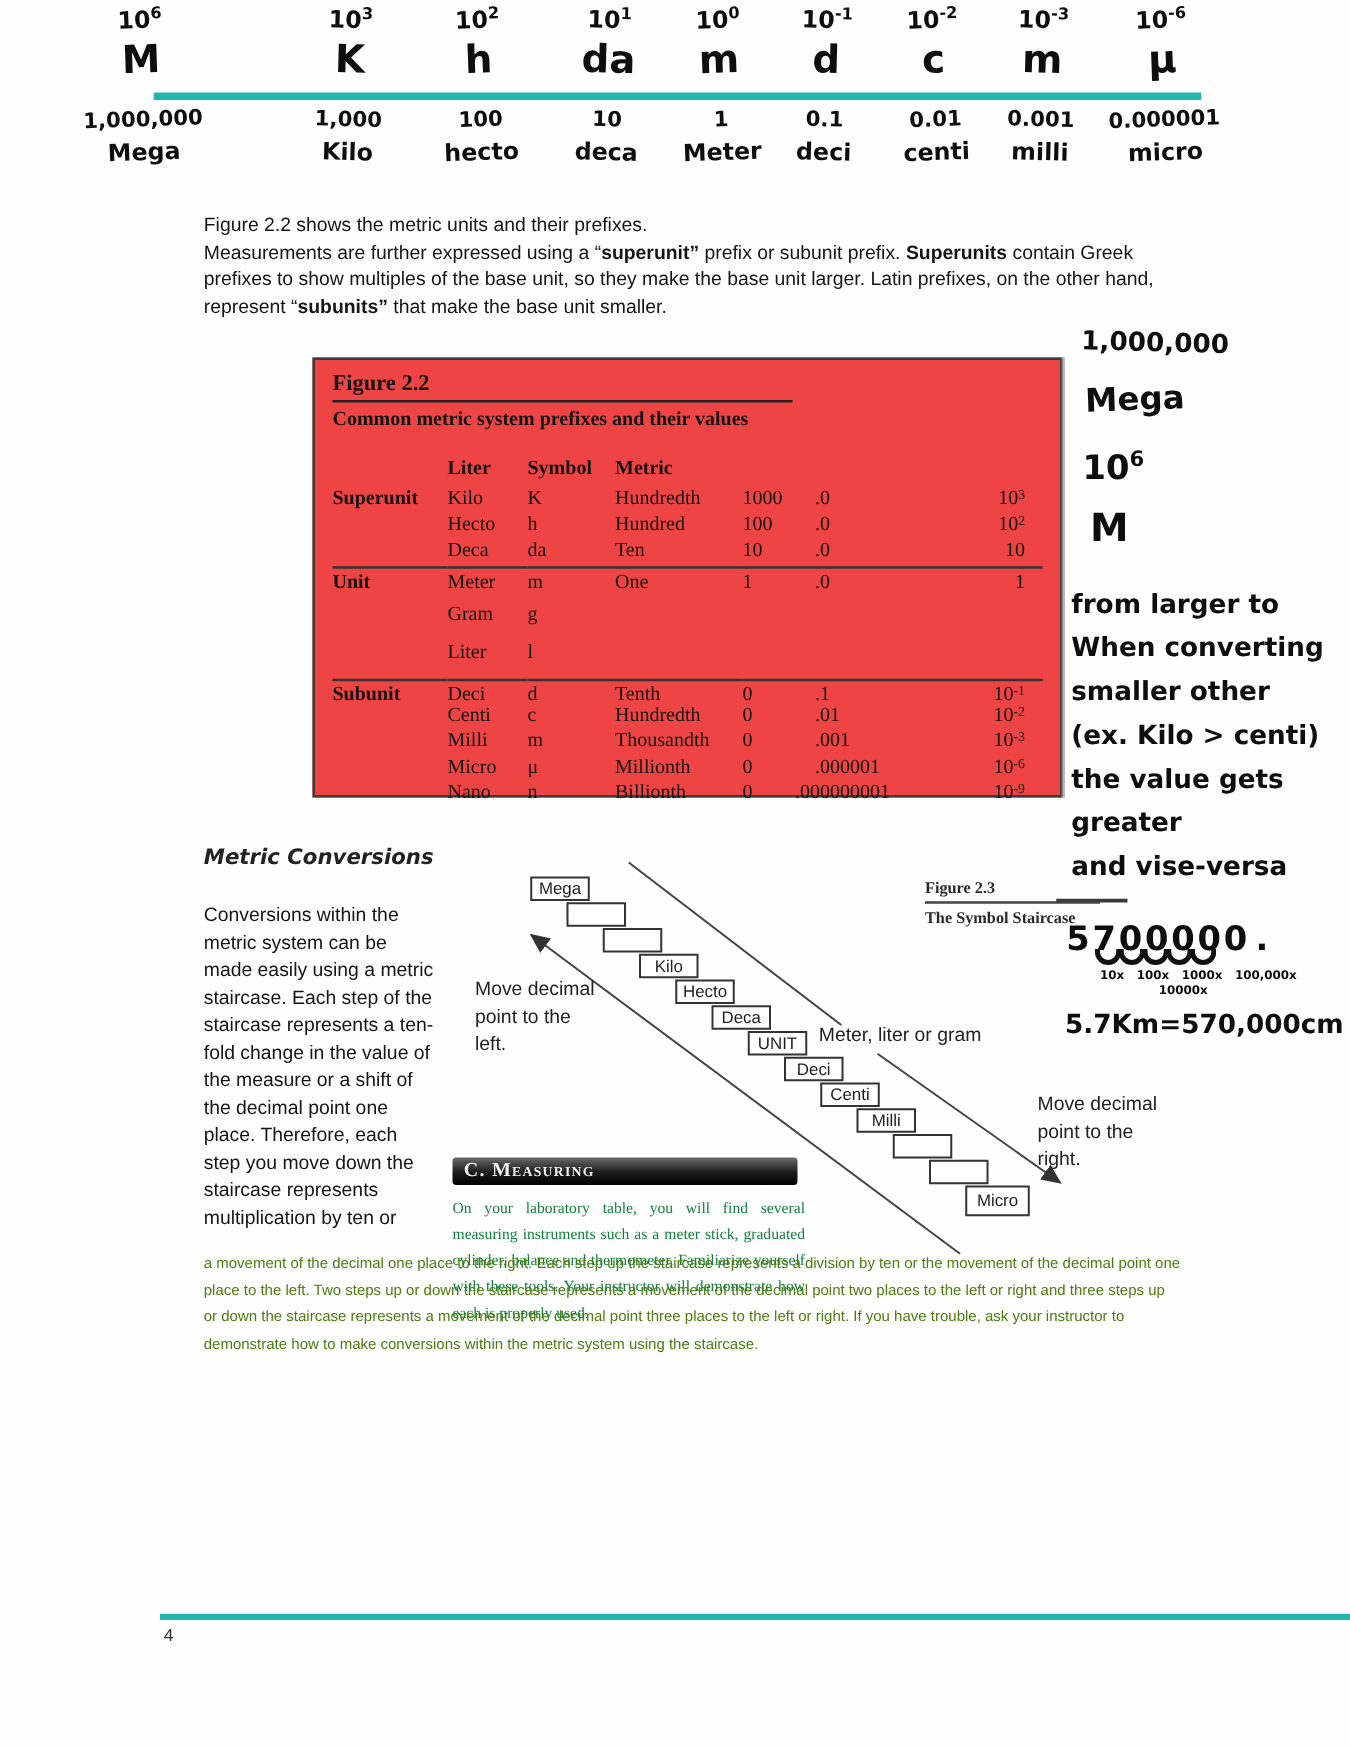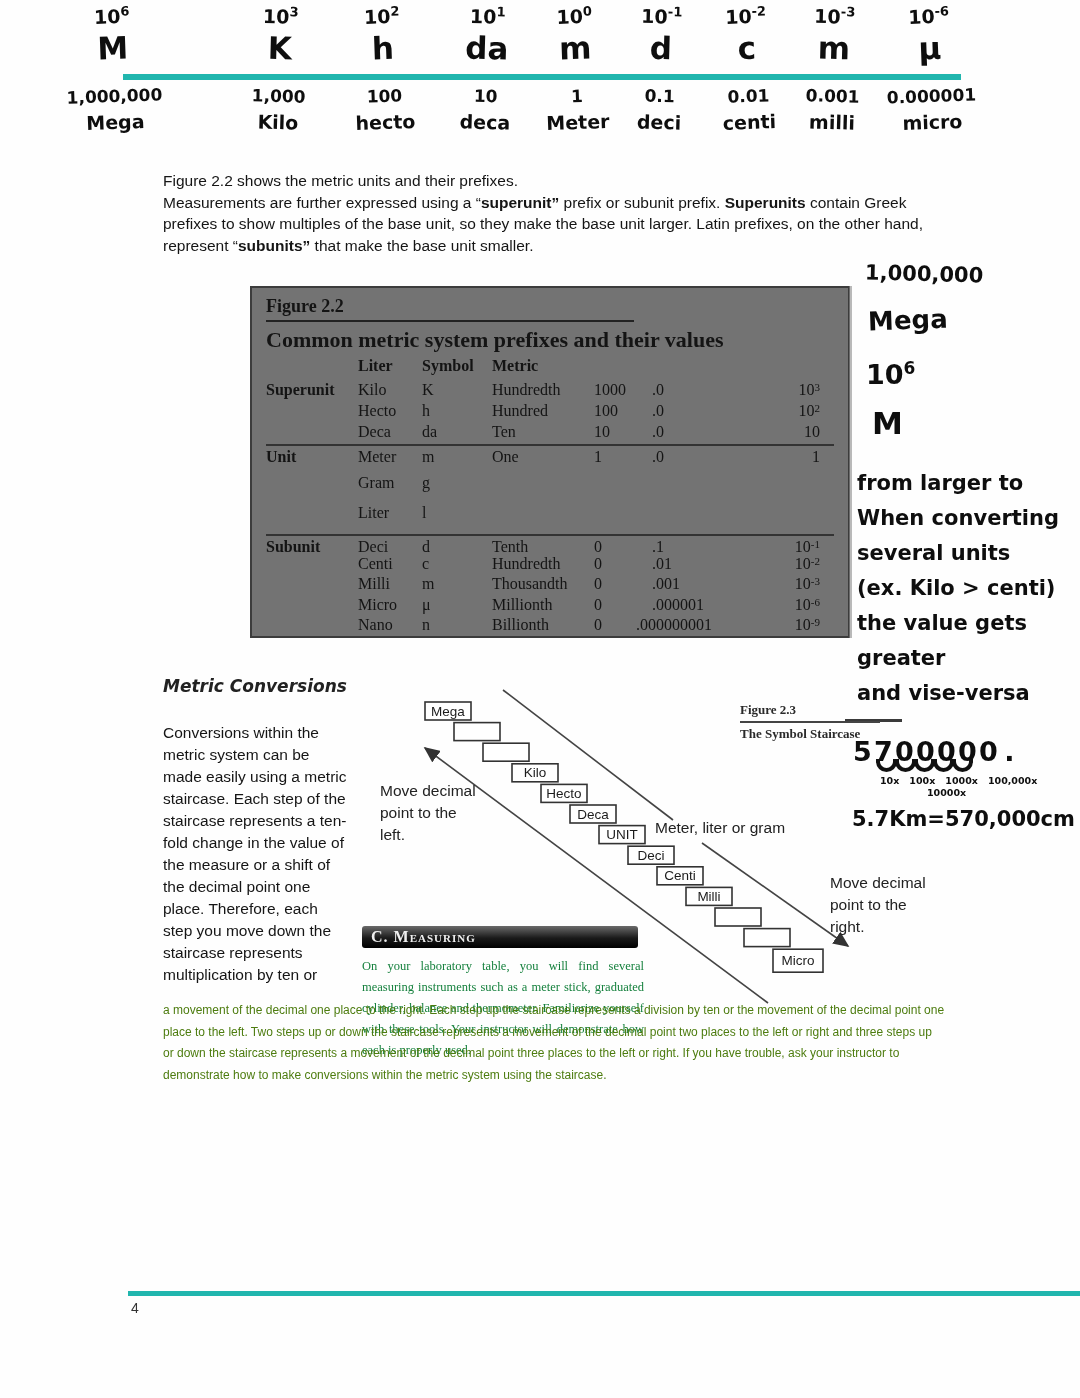--- a/index.html
+++ b/index.html
@@ -20,24 +20,24 @@
   .tc-val { position:absolute; left:0; right:0; top:86px; font-size:17px; }
   .tc-name { position:absolute; left:0; right:0; top:111px; font-size:19px; }
   .teal-line { position:absolute; background:#21b6ae; }
   #teal-top { left:123px; top:74px; width:838px; height:6px; }
   #teal-bottom { left:128px; top:1291px; width:952px; height:5px; }
 
   
   #intro { position:absolute; left:163px; top:170px; width:782px; font-size:15.5px; line-height:21.5px; color:#151515; }
 
   
-  #fig22 { position:absolute; left:250px; top:286px; width:600px; height:352px; border:2px solid #3c3c3c; background:#737373; padding:8px 14px 0 14px; font-family:"Liberation Serif", serif; color:#141414; }
+  #fig22 { position:absolute; left:250px; top:286px; width:600px; height:352px; border:2px solid #3c3c3c; background:#ef4444; padding:8px 14px 0 14px; font-family:"Liberation Serif", serif; color:#141414; }
   #fig22-title { font-size:18px; font-weight:bold; }
   #fig22-rule { width:368px; height:2px; background:#222; margin:3px 0 5px 0; }
-  #fig22-subtitle { font-size:22px; font-weight:bold; margin-bottom:4px; }
+  #fig22-subtitle { font-size:16px; font-weight:bold; margin-bottom:21px; }
   #fig22-grid { display:grid; grid-template-columns:92px 64px 70px 102px 118px 1fr; }
   .fg-cell { font-size:16px; display:flex; align-items:flex-start; }
   .fg-head { font-weight:bold; }
   .fg-cat { font-weight:bold; }
   .fg-pow { justify-content:flex-end; padding-right:14px; }
   .fg-pow sup { font-size:11px; }
   .row-head { height:24px; }
   .row-su { height:21px; }
   .row-unit { height:30px; }
   .row-sub { height:20.5px; }
@@ -262,21 +262,21 @@
   </div>
   <div id="table-edge"></div>
 
   <div id="mn-million" class="mnote hw rot-b">1,000,000</div>
   <div id="mn-mega" class="mnote hw rot-a">Mega</div>
   <div id="mn-106" class="mnote hw">10<sup>6</sup></div>
   <div id="mn-m" class="mnote hw">M</div>
   <div id="mn-convert" class="mnote hw">
       <div>from larger to</div>
       <div>When converting</div>
-      <div>several units</div>
+      <div>smaller other</div>
       <div>(ex. Kilo &gt; centi)</div>
       <div>the value gets</div>
       <div>greater</div>
       <div>and vise-versa</div>
     </div>
   <div id="mn-divider"></div>
 
   <div id="decimal-demo" class="hw">
     <div id="dd-digits">
         <span>5</span>

